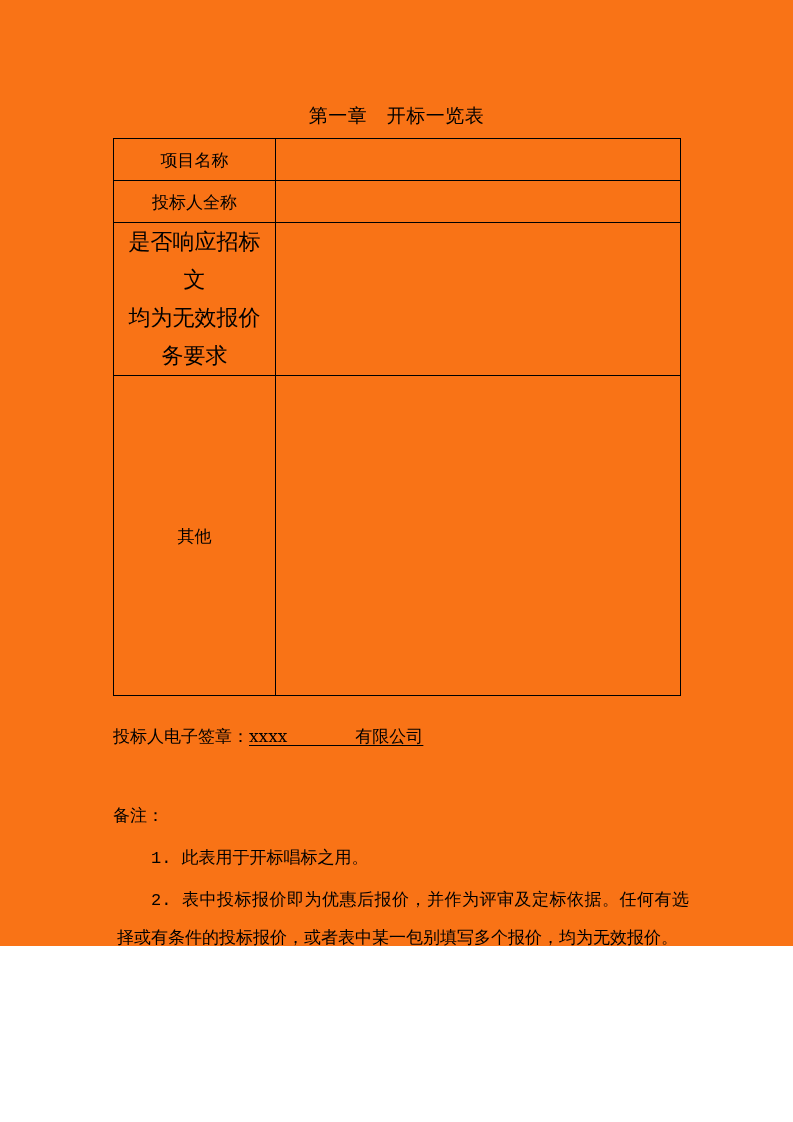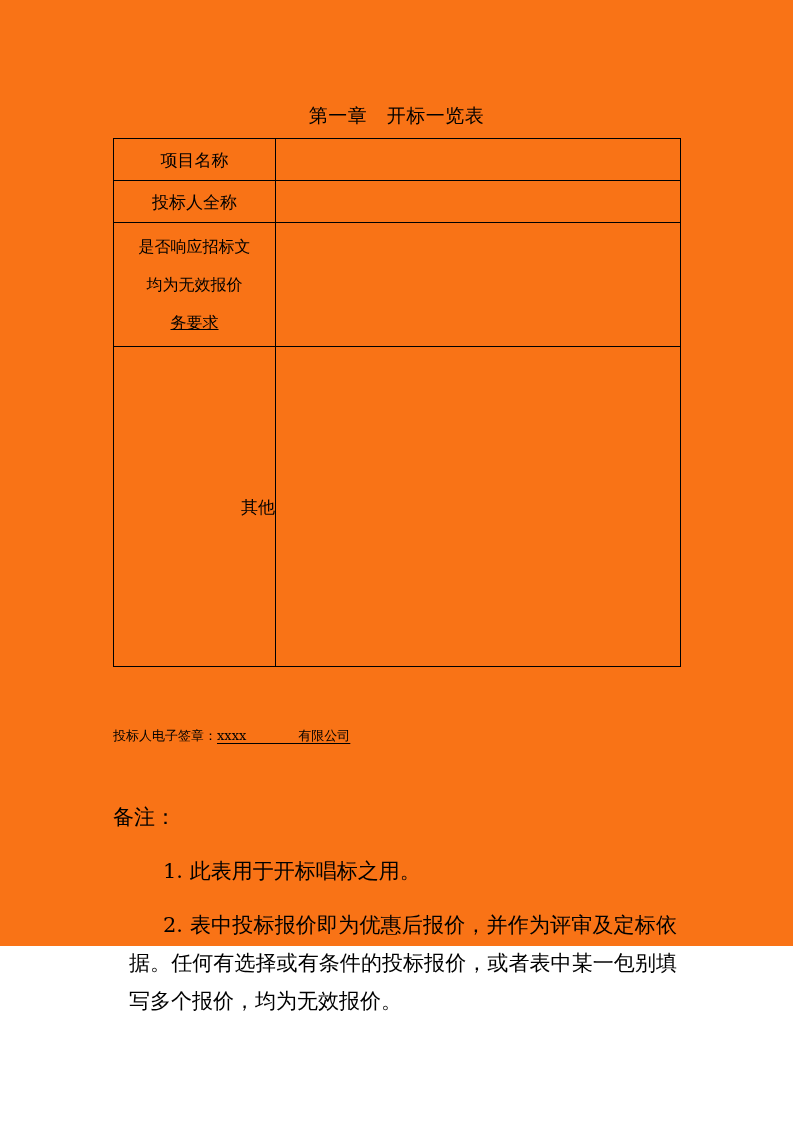--- a/index.html
+++ b/index.html
@@ -56,61 +56,62 @@
     width: 161px;
     text-align: center;
     font-size: 17px;
     line-height: 32px;
   }
   .bid-table .value-col {
     width: 404px;
   }
   .row-short .label-col { height: 41px; }
   .row-multi .label-col { height: 123px; }
-  .row-tall  .label-col { height: 319px; text-align: right; }
+  .row-tall  .label-col { height: 319px; }
 
   .label-multiline {
     display: block;
     padding: 0 8px;
     line-height: 38px;
-    font-size: 16px;
+    font-size: 22px;
   }
   .label-multiline .ln { display: block; }
-  .label-multiline .ln-last { display: block; text-decoration: underline; }
+  .label-multiline .ln-last { display: block; }
 
   
   .signature {
     position: absolute;
     left: 113px;
     top: 722px;
-    font-size: 13px;
+    font-size: 17px;
     line-height: 28px;
     white-space: pre;
   }
   .signature .sig-underline {
     text-decoration: underline;
     text-underline-offset: 3px;
     white-space: pre;
   }
 
   
   .notes {
     position: absolute;
     left: 113px;
     top: 798px;
     width: 580px;
-    font-size: 21px;
+    font-size: 17px;
     line-height: 38px;
+    font-family: Liberation Mono, monospace;
   }
   .notes-heading {
     margin: 0;
     white-space: pre;
   }
   .note-item {
-    margin: 16px;
+    margin: 4px;
     text-indent: 34px;
     text-align: justify;
     text-justify: inter-ideograph;
   }
 </style>
 </head>
 <body>
 
 <div class="page">
 

